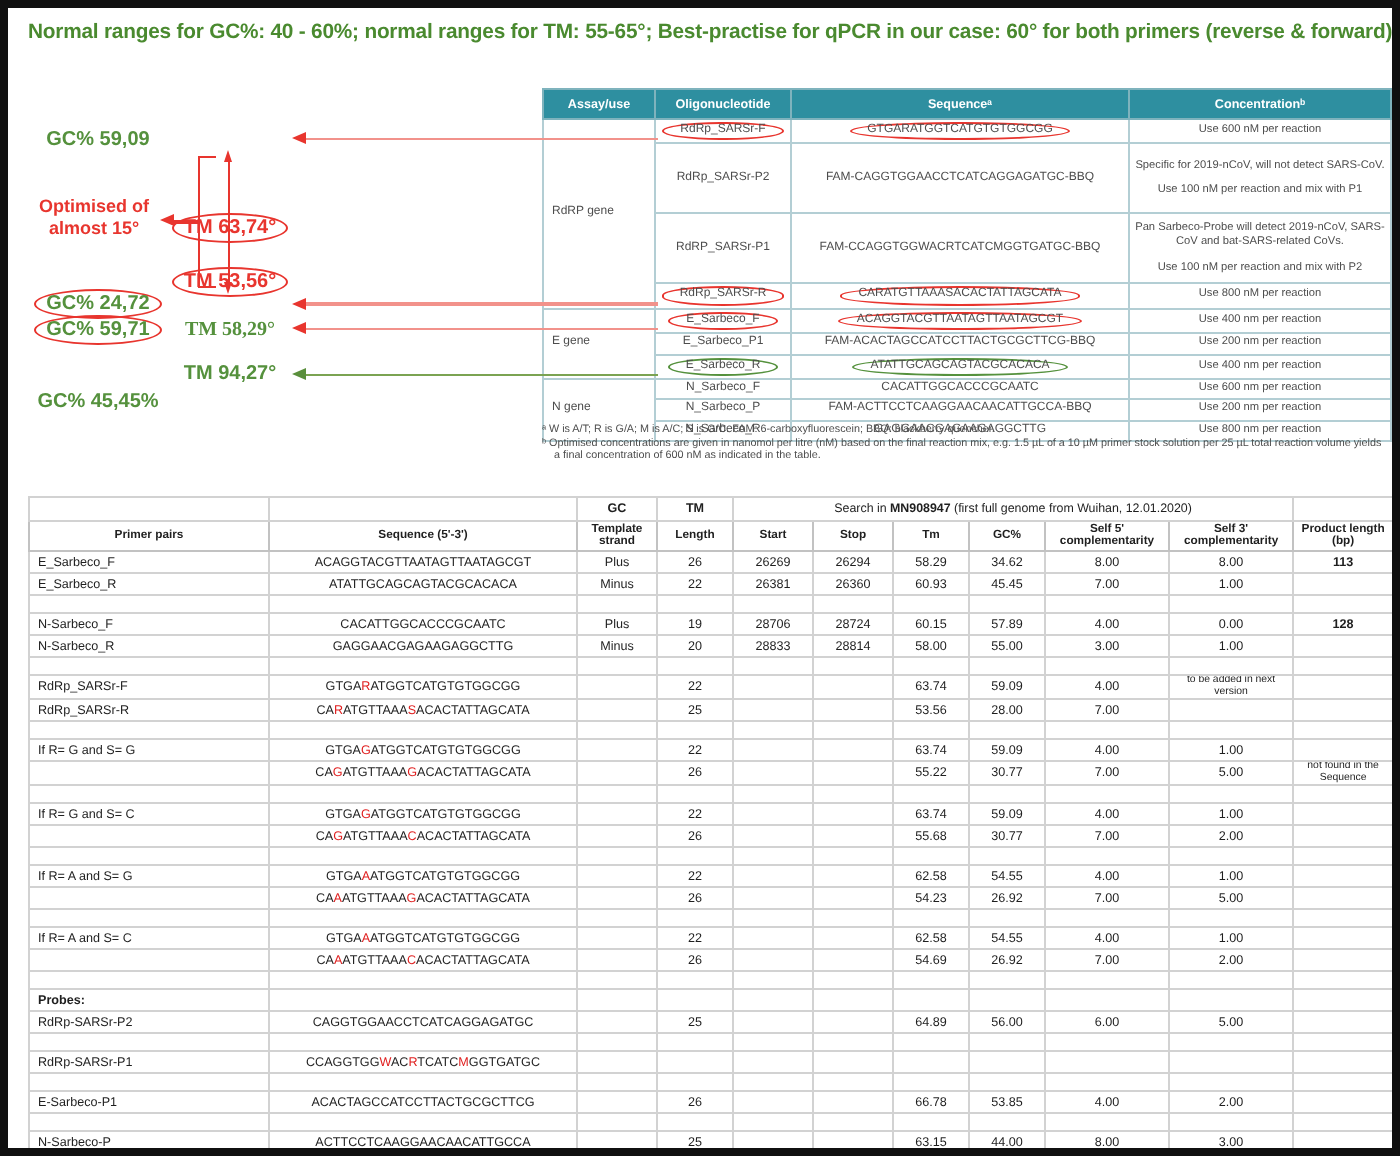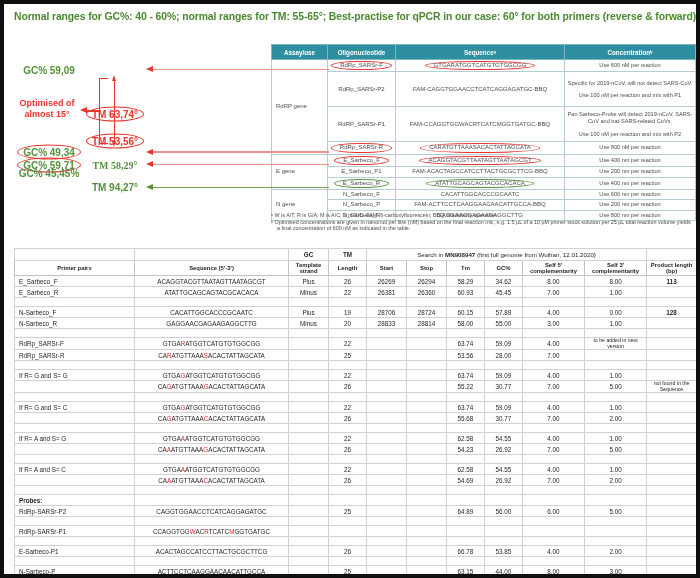--- a/index.html
+++ b/index.html
@@ -60,27 +60,27 @@
 
   <div id="header-note">Normal ranges for GC%: 40 - 60%; normal ranges for TM: 55-65°; Best-practise for qPCR in our case: 60° for both primers (reverse &amp; forward)</div>
 
   <div class="ann gcpos green-t" id="ann-gc1" style="top: 65.7031px;"><span>GC% 59,09</span></div>
   <div class="ann tmpos red-t" id="ann-tm1" style="top: 65.7031px; margin-top: 44px;"><span class="oval-red-ann">TM 63,74°</span></div>
 
   <div id="diff-text" style="top: 104.906px;">
     <span>Optimised of</span><br><span>almost 15°</span>
   </div>
 
-  <div class="ann gcpos green-t" id="ann-gc2" style="top: 148.109px;"><span class="oval-red-ann">GC% 49,34</span></div>
+  <div class="ann gcpos green-t" id="ann-gc2" style="top: 148.109px;"><span class="oval-red-ann">GC% 24,72</span></div>
   <div class="ann tmpos red-t" id="ann-tm2" style="top: 137px;"><span class="oval-red-ann">TM 53,56°</span></div>
 
   <div class="ann gcpos green-t" id="ann-gc3" style="top: 160.516px;"><span class="oval-red-ann">GC% 59,71</span></div>
   <div class="ann tmpos green-t" id="ann-tm3" style="top: 160.516px; font-family: Liberation Serif, serif;"><span>TM 58,29°</span></div>
 
-  <div class="ann gcpos green-t" id="ann-gc4" style="top: 169px;"><span>GC% 45,45%</span></div>
+  <div class="ann gcpos green-t" id="ann-gc4" style="top: 197px;"><span>GC% 45,45%</span></div>
   <div class="ann tmpos green-t" id="ann-tm4" style="top: 183.328px;"><span>TM 94,27°</span></div>
 
   <div id="assay-table-wrap">
     <table class="assay">
       <colgroup>
           <col style="width:56px">
           <col style="width:68px">
           <col style="width:169px">
           <col style="width:131px">
         </colgroup>

